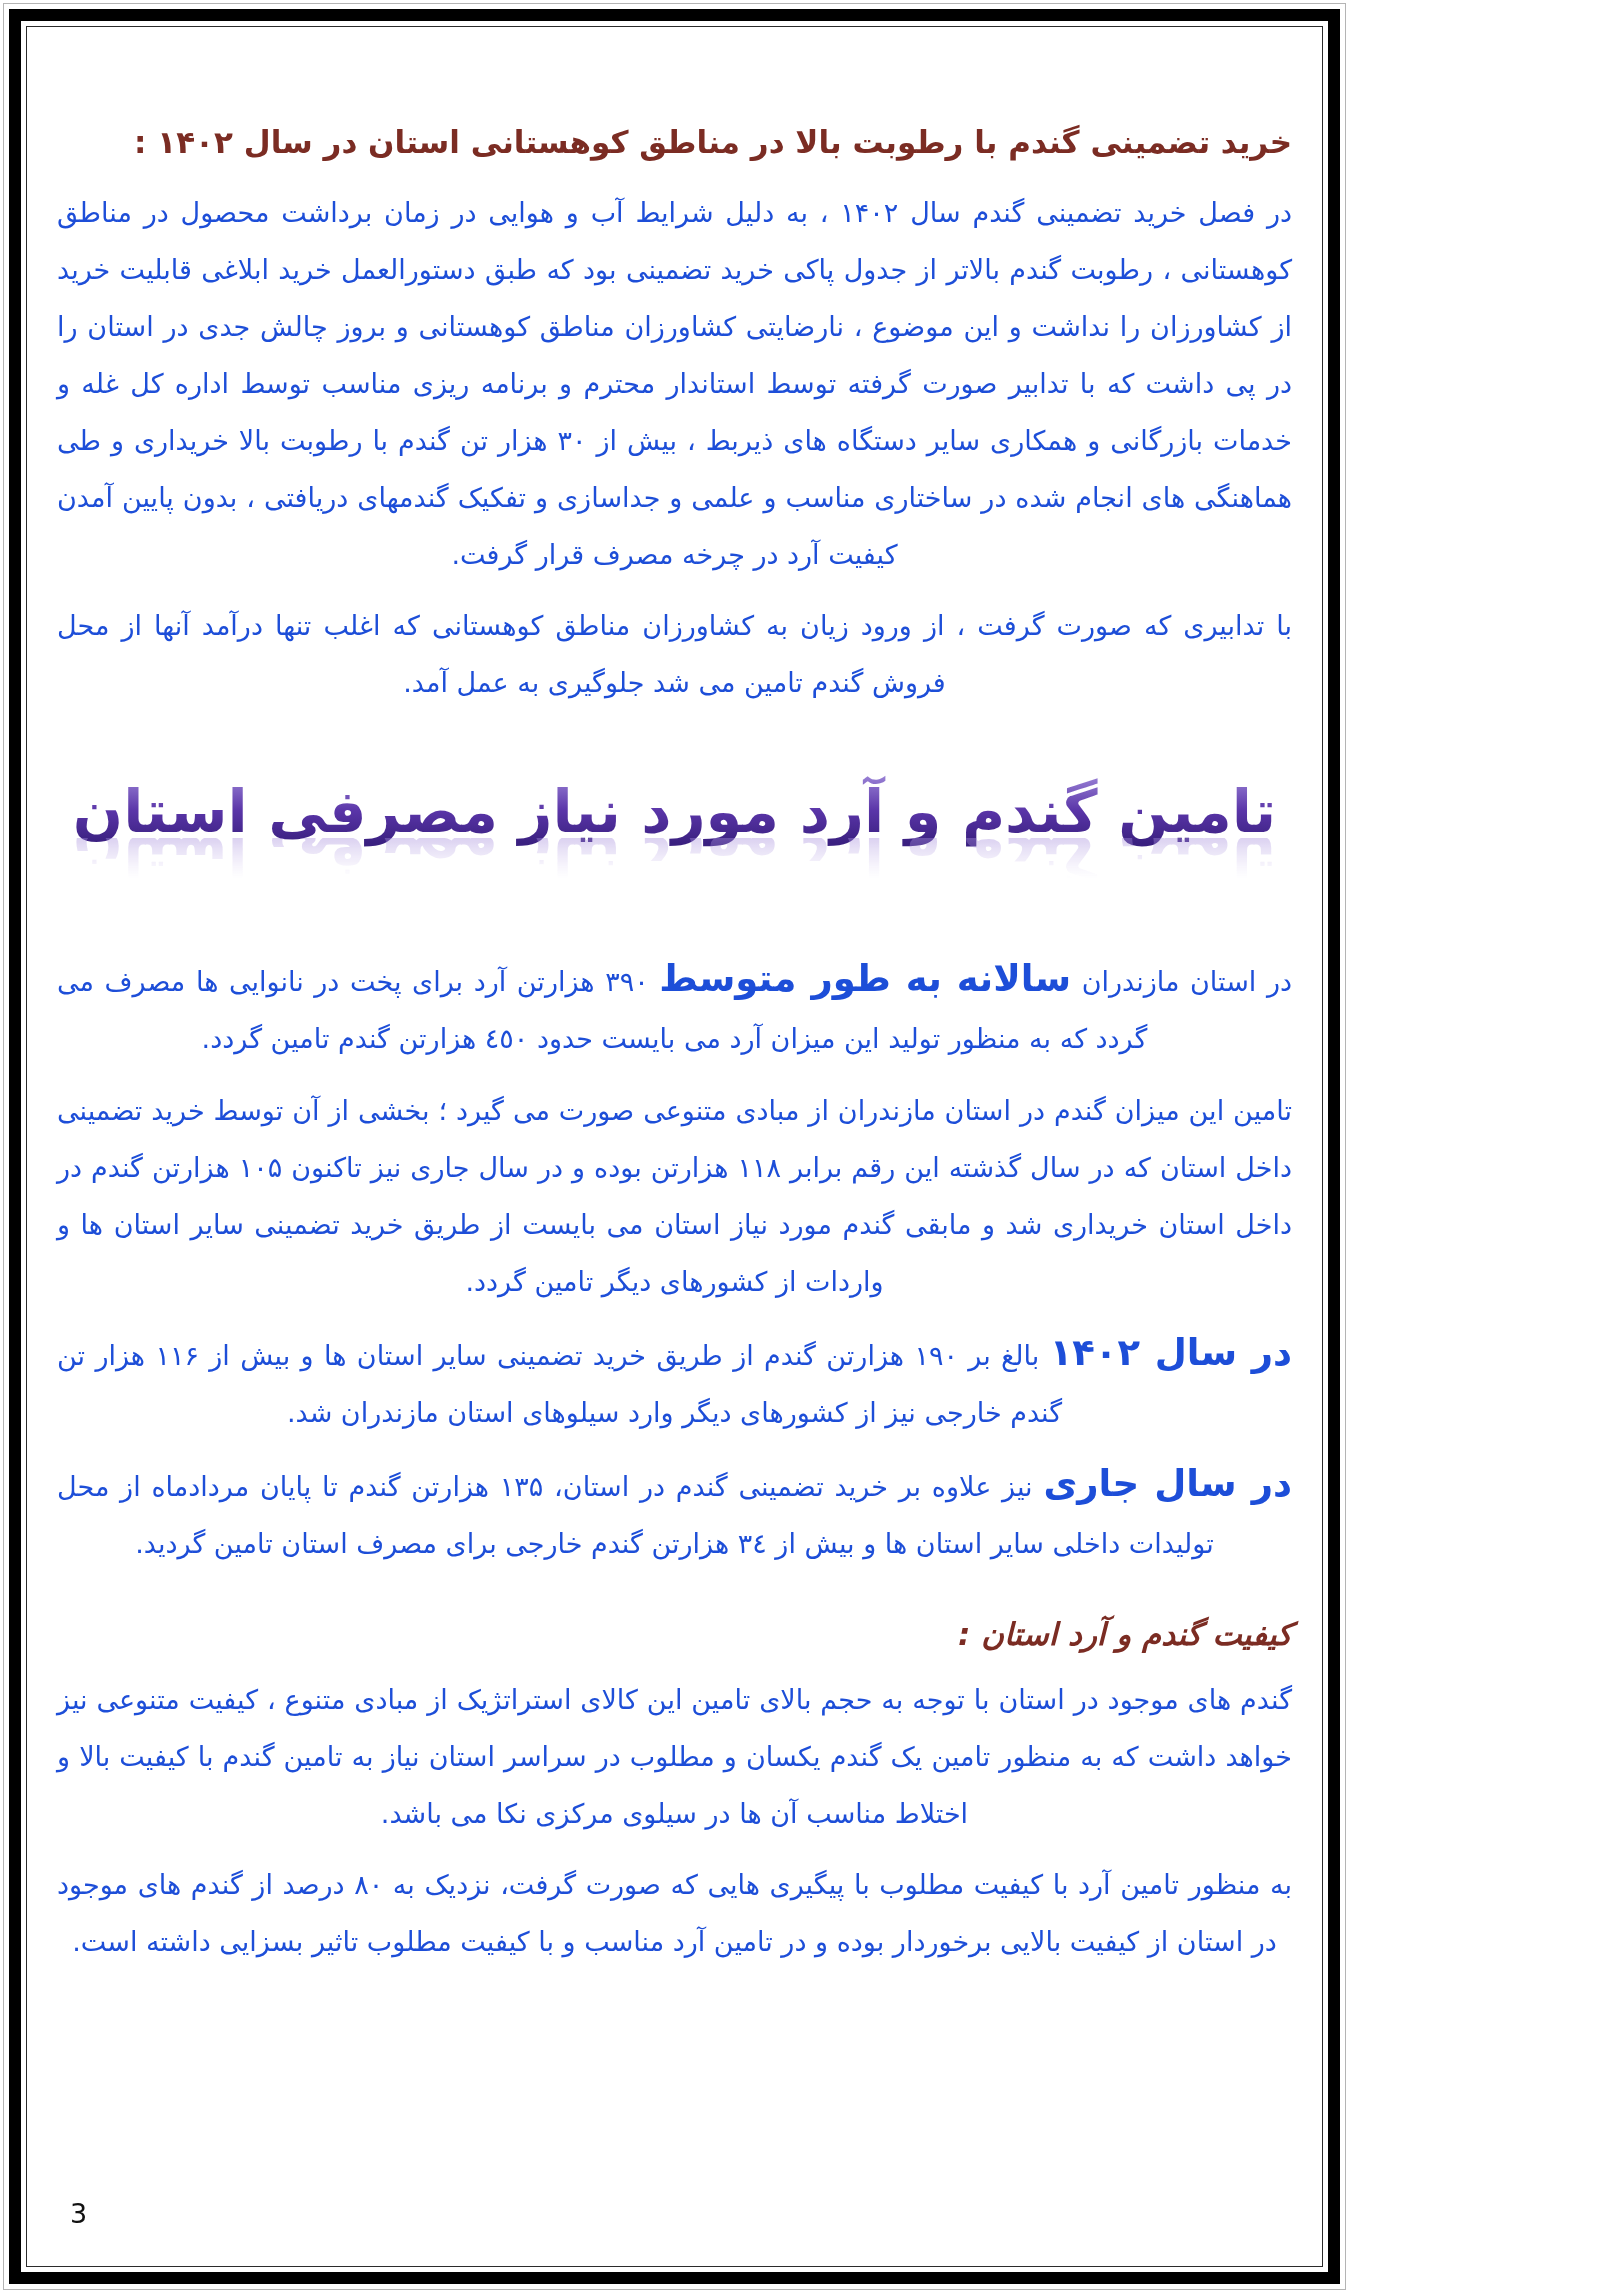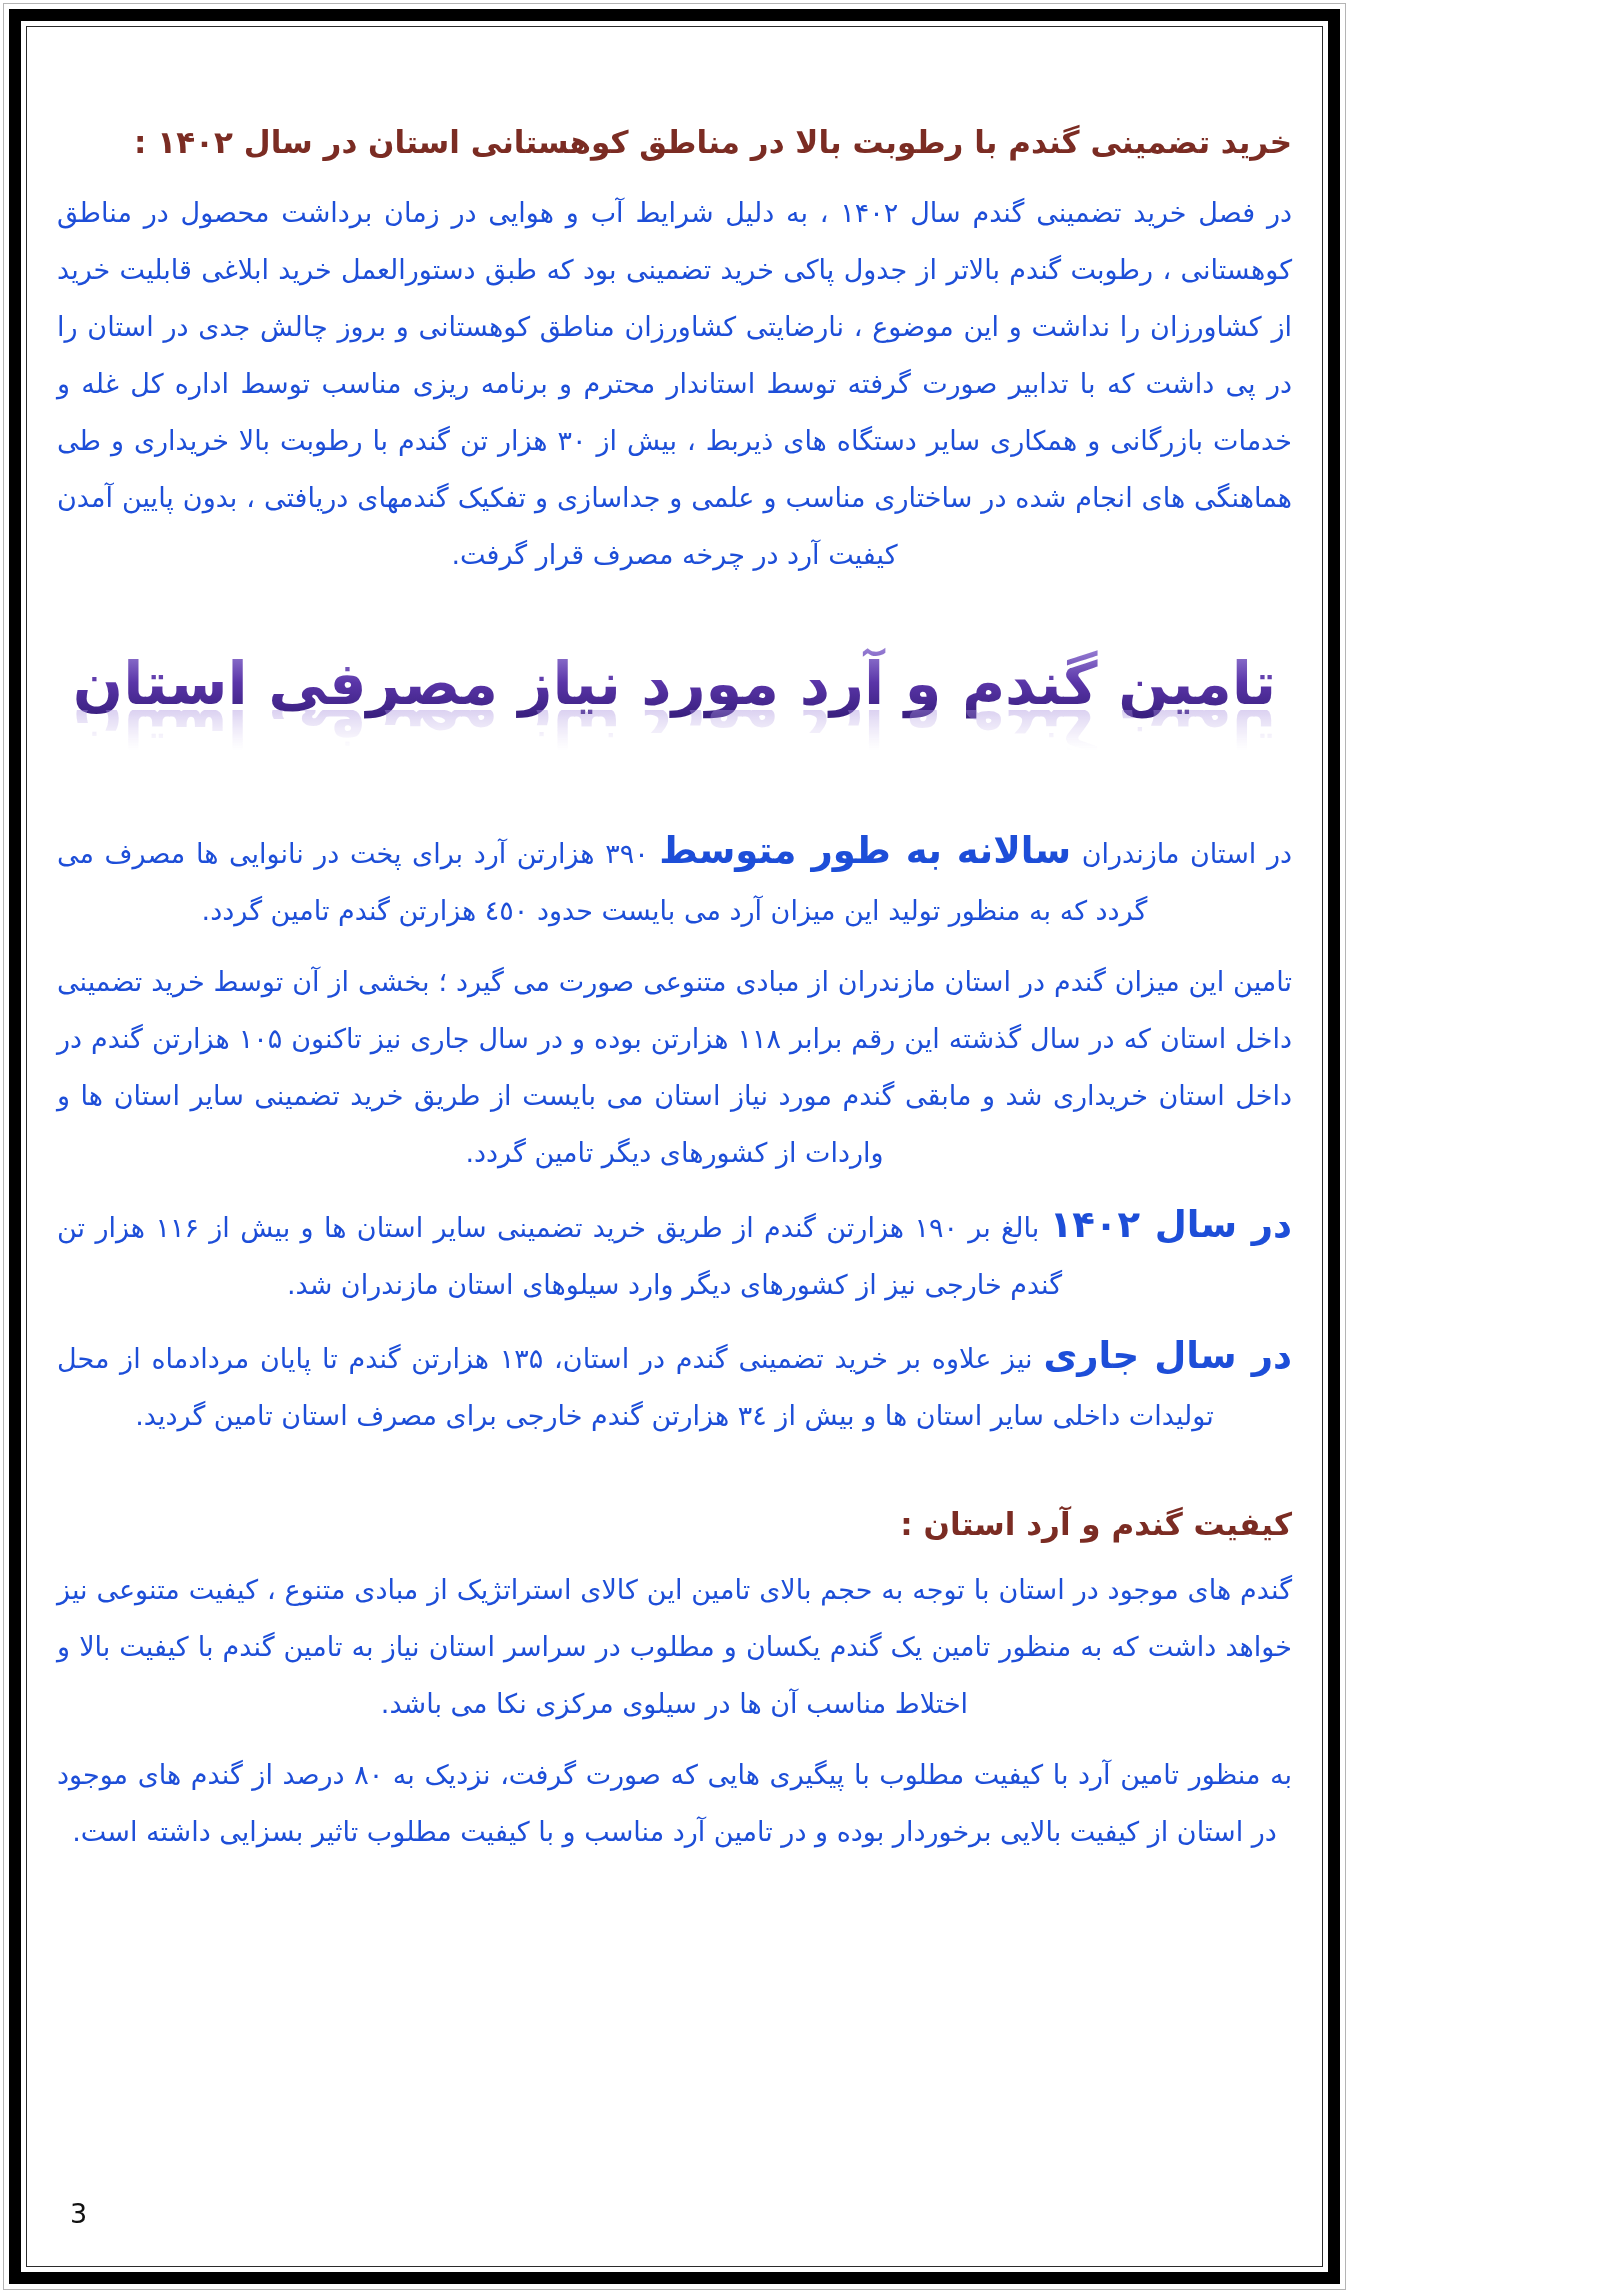--- a/index.html
+++ b/index.html
@@ -43,22 +43,23 @@
     }
     .doc-heading {
       color: #7b2c23;
       font-size: 31px;
       font-weight: bold;
       text-align: right;
       line-height: 1.55;
       margin: 0 0 18px 0;
     }
     .doc-heading.second {
-      margin-top: 56px;
+      margin-top: 38px;
       margin-bottom: 12.5px;
+      font-style: italic;
     }
     .para {
       color: #1d4ed8;
       font-size: 27px;
       line-height: 57px;
       text-align: justify;
       text-align-last: center;
       margin: 0 0 14.3px 0;
     }
     .para .lead {
@@ -117,20 +118,23 @@
   <div class="frame-thin"></div>
 
   <div class="content">
 
     <div class="doc-heading">خرید تضمینی گندم با رطوبت بالا در مناطق کوهستانی استان در سال ۱۴۰۲ :</div>
 
     <div class="para">
       <span>در فصل خرید تضمینی گندم سال ۱۴۰۲ ، به دلیل شرایط آب و هوایی در زمان برداشت محصول در مناطق کوهستانی ، رطوبت گندم بالاتر از جدول پاکی خرید تضمینی بود که طبق دستورالعمل خرید ابلاغی قابلیت خرید از کشاورزان را نداشت و این موضوع ، نارضایتی کشاورزان مناطق کوهستانی و بروز چالش جدی در استان را در پی داشت که با تدابیر صورت گرفته توسط استاندار محترم و برنامه ریزی مناسب توسط اداره کل غله و خدمات بازرگانی و همکاری سایر دستگاه های ذیربط ، بیش از ۳۰ هزار تن گندم با رطوبت بالا خریداری و طی هماهنگی های انجام شده در ساختاری مناسب و علمی و جداسازی و تفکیک گندمهای دریافتی ، بدون پایین آمدن کیفیت آرد در چرخه مصرف قرار گرفت.</span>
     </div>
 
+    <div class="para">
+      <span>با تدابیری که صورت گرفت ، از ورود زیان به کشاورزان مناطق کوهستانی که اغلب تنها درآمد آنها از محل فروش گندم تامین می شد جلوگیری به عمل آمد.</span>
+    </div>
 
     <div class="wordart">
       <span class="wordart-main">تامین گندم و آرد مورد نیاز مصرفی استان</span>
       <span class="wordart-reflection" aria-hidden="true">تامین گندم و آرد مورد نیاز مصرفی استان</span>
     </div>
 
     <div class="para">
       <span>در استان مازندران </span><span class="lead">سالانه به طور متوسط</span><span> ۳۹۰ هزارتن آرد برای پخت در نانوایی ها مصرف می گردد که به منظور تولید این میزان آرد می بایست حدود ٤٥٠ هزارتن گندم تامین گردد.</span>
     </div>
 

